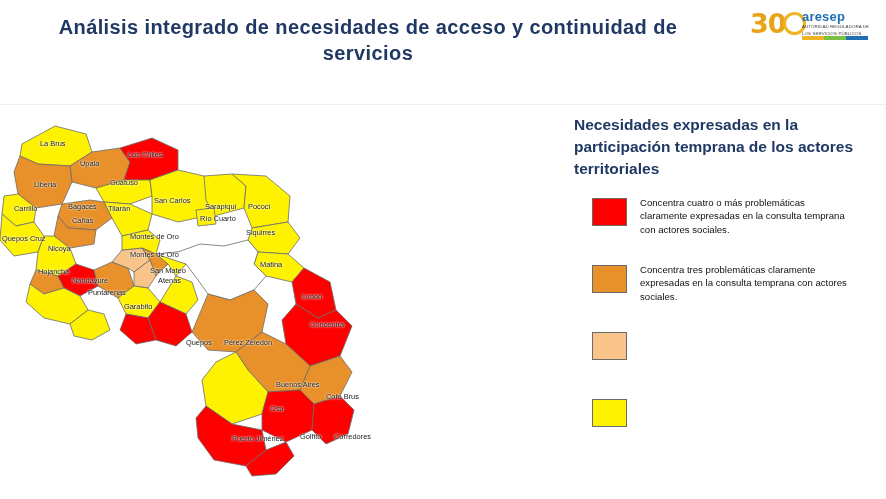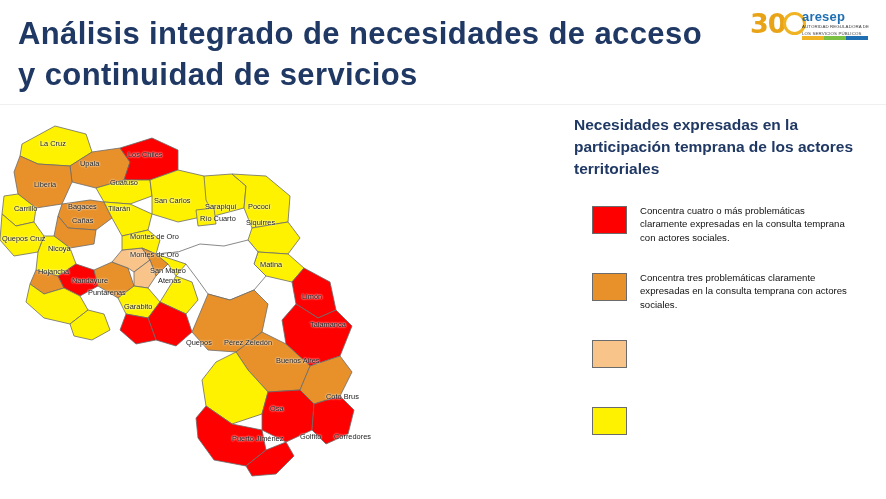--- a/index.html
+++ b/index.html
@@ -28,24 +28,25 @@
     width: 886px;
     height: 104px;
     background: #ffffff;
   }
   .title {
     position: absolute;
     left: 18px;
     top: 14px;
     width: 700px;
     color: #1F3864;
-    font-size: 31px;
+    font-size: 20px;
     font-weight: bold;
     line-height: 1.32;
     letter-spacing: 0.4px;
+    text-align: center;
   }
   .logo-wrap {
     position: absolute;
     right: 14px;
     top: 6px;
     width: 122px;
     height: 40px;
   }
   .logo-30 {
     position: absolute;
@@ -143,21 +144,21 @@
     width: 304px;
     text-align: left;
     color: #1F3864;
     font-size: 15.5px;
     font-weight: bold;
     line-height: 1.42;
   }
   .legend-items {
     position: absolute;
     left: 18px;
-    top: 98px;
+    top: 90px;
     width: 300px;
   }
   .legend-row {
     position: relative;
     min-height: 56px;
     margin-bottom: 11px;
   }
   .swatch {
     position: absolute;
     left: 8px;
@@ -238,50 +239,50 @@
         <polygon fill="#E8912A" points="262,228 286,240 310,262 300,286 268,288 248,266 236,248"></polygon>
         <polygon fill="#E8912A" points="300,286 310,262 340,252 352,268 340,292 314,300"></polygon>
         <polygon fill="#FFF200" points="236,248 248,266 268,288 262,310 232,320 206,302 202,276 216,258"></polygon>
         <polygon fill="#FF0000" points="268,288 300,286 314,300 312,326 286,338 262,326 262,310"></polygon>
         <polygon fill="#FF0000" points="312,326 314,300 340,292 354,306 348,330 326,340"></polygon>
         <polygon fill="#FF0000" points="206,302 232,320 262,326 266,346 246,362 214,356 198,334 196,314"></polygon>
         <polygon fill="#FF0000" points="246,362 266,346 286,338 294,352 276,370 252,372"></polygon>
       </g>
     </svg>
 
-    <div class="map-label" style="left:40px;top:35px">La Cruz</div>
+    <div class="map-label" style="left:40px;top:35px">La Brus</div>
     <div class="map-label" style="left:80px;top:55px">Upala</div>
     <div class="map-label" style="left:128px;top:46px">Los Chiles</div>
     <div class="map-label" style="left:34px;top:76px">Liberia</div>
     <div class="map-label" style="left:110px;top:74px">Guatuso</div>
     <div class="map-label" style="left:14px;top:100px">Carrillo</div>
     <div class="map-label" style="left:68px;top:98px">Bagaces</div>
     <div class="map-label" style="left:108px;top:100px">Tilarán</div>
     <div class="map-label" style="left:154px;top:92px">San Carlos</div>
     <div class="map-label" style="left:205px;top:98px">Sarapiquí</div>
     <div class="map-label" style="left:248px;top:98px">Pococí</div>
     <div class="map-label" style="left:72px;top:112px">Cañas</div>
     <div class="map-label" style="left:200px;top:110px">Río Cuarto</div>
     <div class="map-label" style="left:2px;top:130px">Quepos Cruz</div>
     <div class="map-label" style="left:130px;top:128px">Montes de Oro</div>
-    <div class="map-label" style="left:246px;top:114px">Siquirres</div>
+    <div class="map-label" style="left:246px;top:124px">Siquirres</div>
     <div class="map-label" style="left:48px;top:140px">Nicoya</div>
     <div class="map-label" style="left:130px;top:146px">Montes de Oro</div>
     <div class="map-label" style="left:150px;top:162px">San Mateo</div>
     <div class="map-label" style="left:38px;top:163px">Hojancha</div>
     <div class="map-label" style="left:260px;top:156px">Matina</div>
     <div class="map-label" style="left:72px;top:172px">Nandayure</div>
     <div class="map-label" style="left:158px;top:172px">Atenas</div>
     <div class="map-label" style="left:88px;top:184px">Puntarenas</div>
     <div class="map-label" style="left:302px;top:188px">Limón</div>
     <div class="map-label" style="left:124px;top:198px">Garabito</div>
-    <div class="map-label" style="left:310px;top:216px">Talamanca</div>
+    <div class="map-label" style="left:310px;top:216px">Concentra</div>
     <div class="map-label" style="left:186px;top:234px">Quepos</div>
     <div class="map-label" style="left:224px;top:234px">Pérez Zeledón</div>
-    <div class="map-label" style="left:276px;top:252px">Buenos Aires</div>
+    <div class="map-label" style="left:276px;top:276px">Buenos Aires</div>
     <div class="map-label" style="left:326px;top:288px">Coto Brus</div>
     <div class="map-label" style="left:270px;top:300px">Osa</div>
     <div class="map-label" style="left:232px;top:330px">Puerto Jiménez</div>
     <div class="map-label" style="left:300px;top:328px">Golfito</div>
     <div class="map-label" style="left:334px;top:328px">Corredores</div>
 
   </div>
 
   <div class="legend">
     <div class="legend-title">Necesidades expresadas en la participación temprana de los actores territoriales</div>

